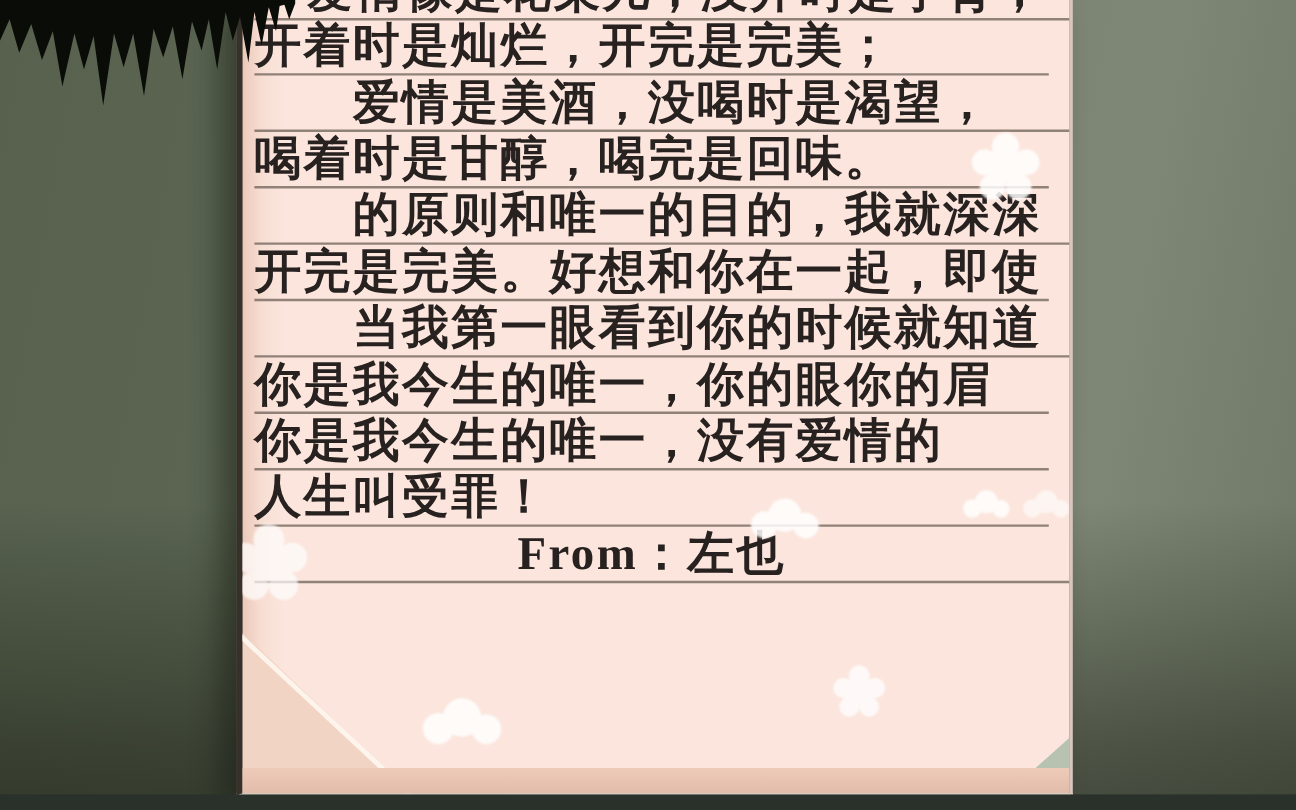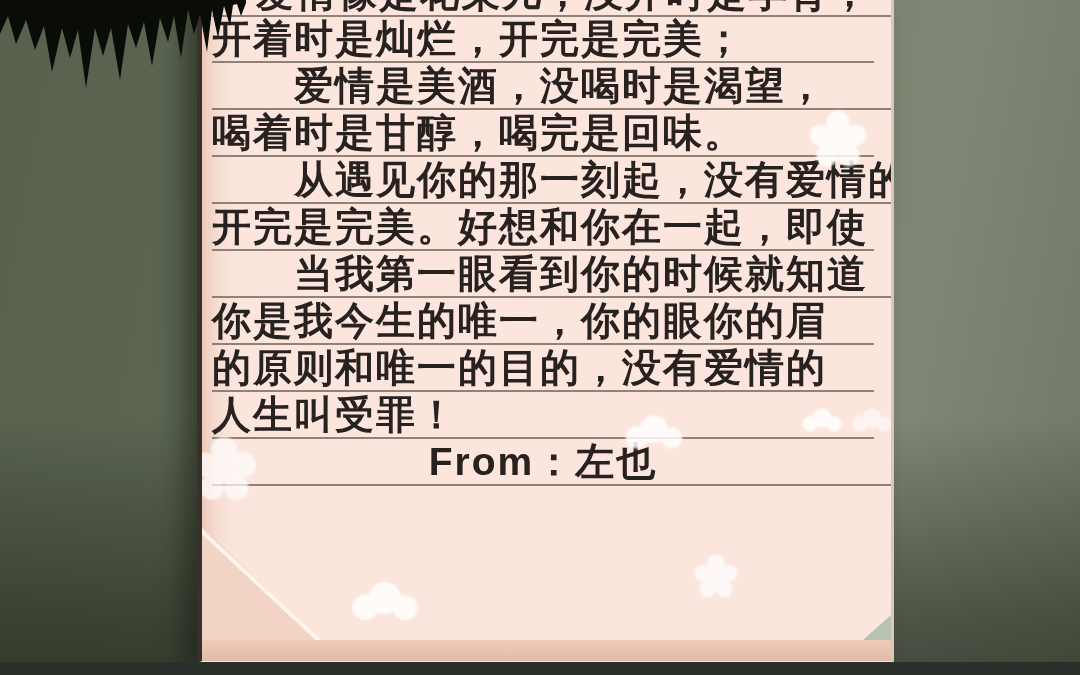--- a/index.html
+++ b/index.html
@@ -1,18 +1,18 @@
 <!DOCTYPE html>
 <html><head>
 <meta charset="utf-8">
 <style>
   html,body{margin:0;padding:0;background:#222;}
   .stage{
     position:relative;width:1080px;height:675px;overflow:hidden;
-    font-family:Liberation Sans, sans-serif;
+    font-family:Liberation Serif, serif;
     background:
       linear-gradient(to bottom, rgba(0,0,0,0) 62%, rgba(14,18,10,.42) 92%, rgba(14,18,10,.5) 100%),
       linear-gradient(100deg,#57614e 0%,#5c6653 26%,#6e775f 48%,#7b8471 66%,#7e8775 82%,#6f7865 100%);
   }
   
   .paper{
     position:absolute;left:197px;top:0;width:689px;height:661px;
     border-left:5px solid #38312b;border-right:3px solid #d9c6be;border-bottom:2px solid #efe5d9;
     background:linear-gradient(to right,#ecc9b9 0px,#f7ded3 16px,#fbe5dc 34px);
     box-shadow:-14px 8px 22px rgba(16,19,12,.45);
@@ -97,33 +97,33 @@
       <div class="row">
           <span>开着时是灿烂，开完是完美；</span>
         </div>
       <div class="row ind2">
           <span>爱情是美酒，没喝时是渴望，</span>
         </div>
       <div class="row">
           <span>喝着时是甘醇，喝完是回味。</span>
         </div>
       <div class="row ind2">
-          <span>从遇见你的那一刻起，没有爱情的</span>
+          <span>的原则和唯一的目的，我就深深</span>
         </div>
       <div class="row">
           <span>开完是完美。好想和你在一起，即使</span>
         </div>
       <div class="row ind2">
           <span>当我第一眼看到你的时候就知道</span>
         </div>
       <div class="row">
           <span>你是我今生的唯一，你的眼你的眉</span>
         </div>
       <div class="row">
-          <span>的原则和唯一的目的，没有爱情的</span>
+          <span>你是我今生的唯一，没有爱情的</span>
         </div>
       <div class="row">
           <span>人生叫受罪！</span>
         </div>
       <div class="row from-row">
           <span>From：左也</span>
         </div>
     </div>
 
     <svg class="decor" style="left:606px;top:110px;width:60px;height:60px">

